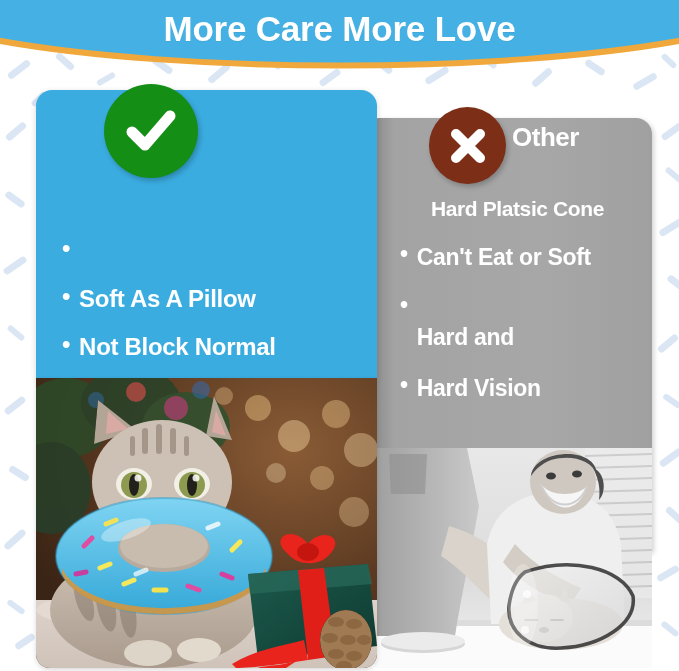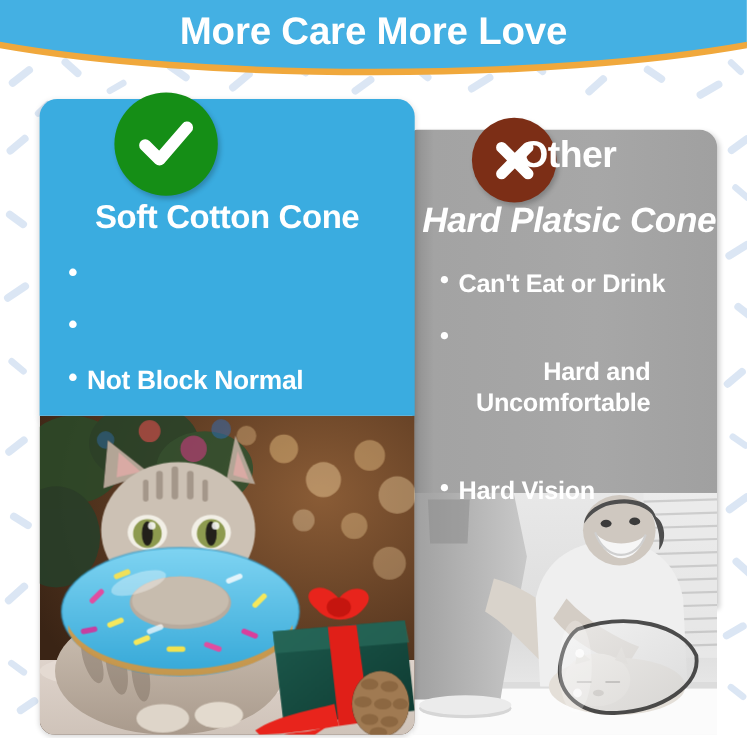--- a/index.html
+++ b/index.html
@@ -54,34 +54,34 @@
   .badge-no   { left:429px; top:107px; width:77px; height:77px; background:#7c2e16;
                 box-shadow:2px 3px 5px rgba(0,0,0,.22); }
   .badge svg { display:block; }
 
   
   .head-our {
     position:absolute; left:198px; top:96px; z-index:45;
     color:#fff; font-size:42px; font-weight:bold; letter-spacing:-0.5px;
   }
   .head-other {
-    position:absolute; left:472px; top:122px; z-index:45;
-    color:#fff; font-size:34px; font-weight:bold; letter-spacing:-0.5px;
+    position:absolute; left:512px; top:122px; z-index:45;
+    color:#fff; font-size:26px; font-weight:bold; letter-spacing:-0.5px;
   }
 
   
   .sub-our {
     position:absolute; left:36px; top:181px; width:341px; z-index:45;
     text-align:center; color:#fff; font-size:30px; font-weight:bold;
     letter-spacing:-0.4px; white-space:nowrap;
   }
   .sub-other {
-    position:absolute; left:375px; top:182px; width:285px; z-index:45;
-    text-align:center; color:#fff; font-size:32px; font-weight:bold;
-    letter-spacing:-0.4px; white-space:nowrap;font-style:italic;
+    position:absolute; left:375px; top:197px; width:285px; z-index:45;
+    text-align:center; color:#fff; font-size:21px; font-weight:bold;
+    letter-spacing:-0.4px; white-space:nowrap;
   }
 
   
   .bullets { position:absolute; z-index:45; list-style:none; }
   .bullets li {
     color:#fff; font-weight:bold; display:flex; align-items:flex-start;
   }
   .bullets li .dot { flex:none; margin-right:9px; line-height:1; }
   .bullets li .txt { white-space:pre-line; }
 
@@ -178,46 +178,45 @@
     </svg>
   </div>
   <div class="badge badge-no">
     <svg width="50" height="50" viewBox="0 0 50 50">
       <path d="M13 13 L37 37 M37 13 L13 37" fill="none" stroke="#ffffff" stroke-width="10" stroke-linecap="round"></path>
     </svg>
   </div>
 
   <div class="head-other">Other</div>
 
-  <div class="sub-our">Soft Cotton Cone</div>
   <div class="sub-other">Hard Platsic Cone</div>
 
   <ul class="bullets bullets-our">
     <li>
       <span class="dot">•</span>
     </li>
     <li>
       <span class="dot">•</span>
+      <span class="txt">Soft As A Pillow</span>
     </li>
     <li>
       <span class="dot">•</span>
       <span class="txt">Not Block Normal</span>
     </li>
   </ul>
 
   <ul class="bullets bullets-other">
     <li>
       <span class="dot">•</span>
-      <span class="txt">Can't Eat or Drink</span>
+      <span class="txt">Can't Eat or Soft</span>
     </li>
     <li>
       <span class="dot">•</span>
       <span class="txt wrap">
         <span>Hard and</span>
-        <span class="l2">Uncomfortable</span>
       </span>
     </li>
     <li>
       <span class="dot">•</span>
       <span class="txt">Hard Vision</span>
     </li>
   </ul>
 
   <div class="photo photo-our">
     <svg viewBox="0 0 341 290" preserveAspectRatio="none">

